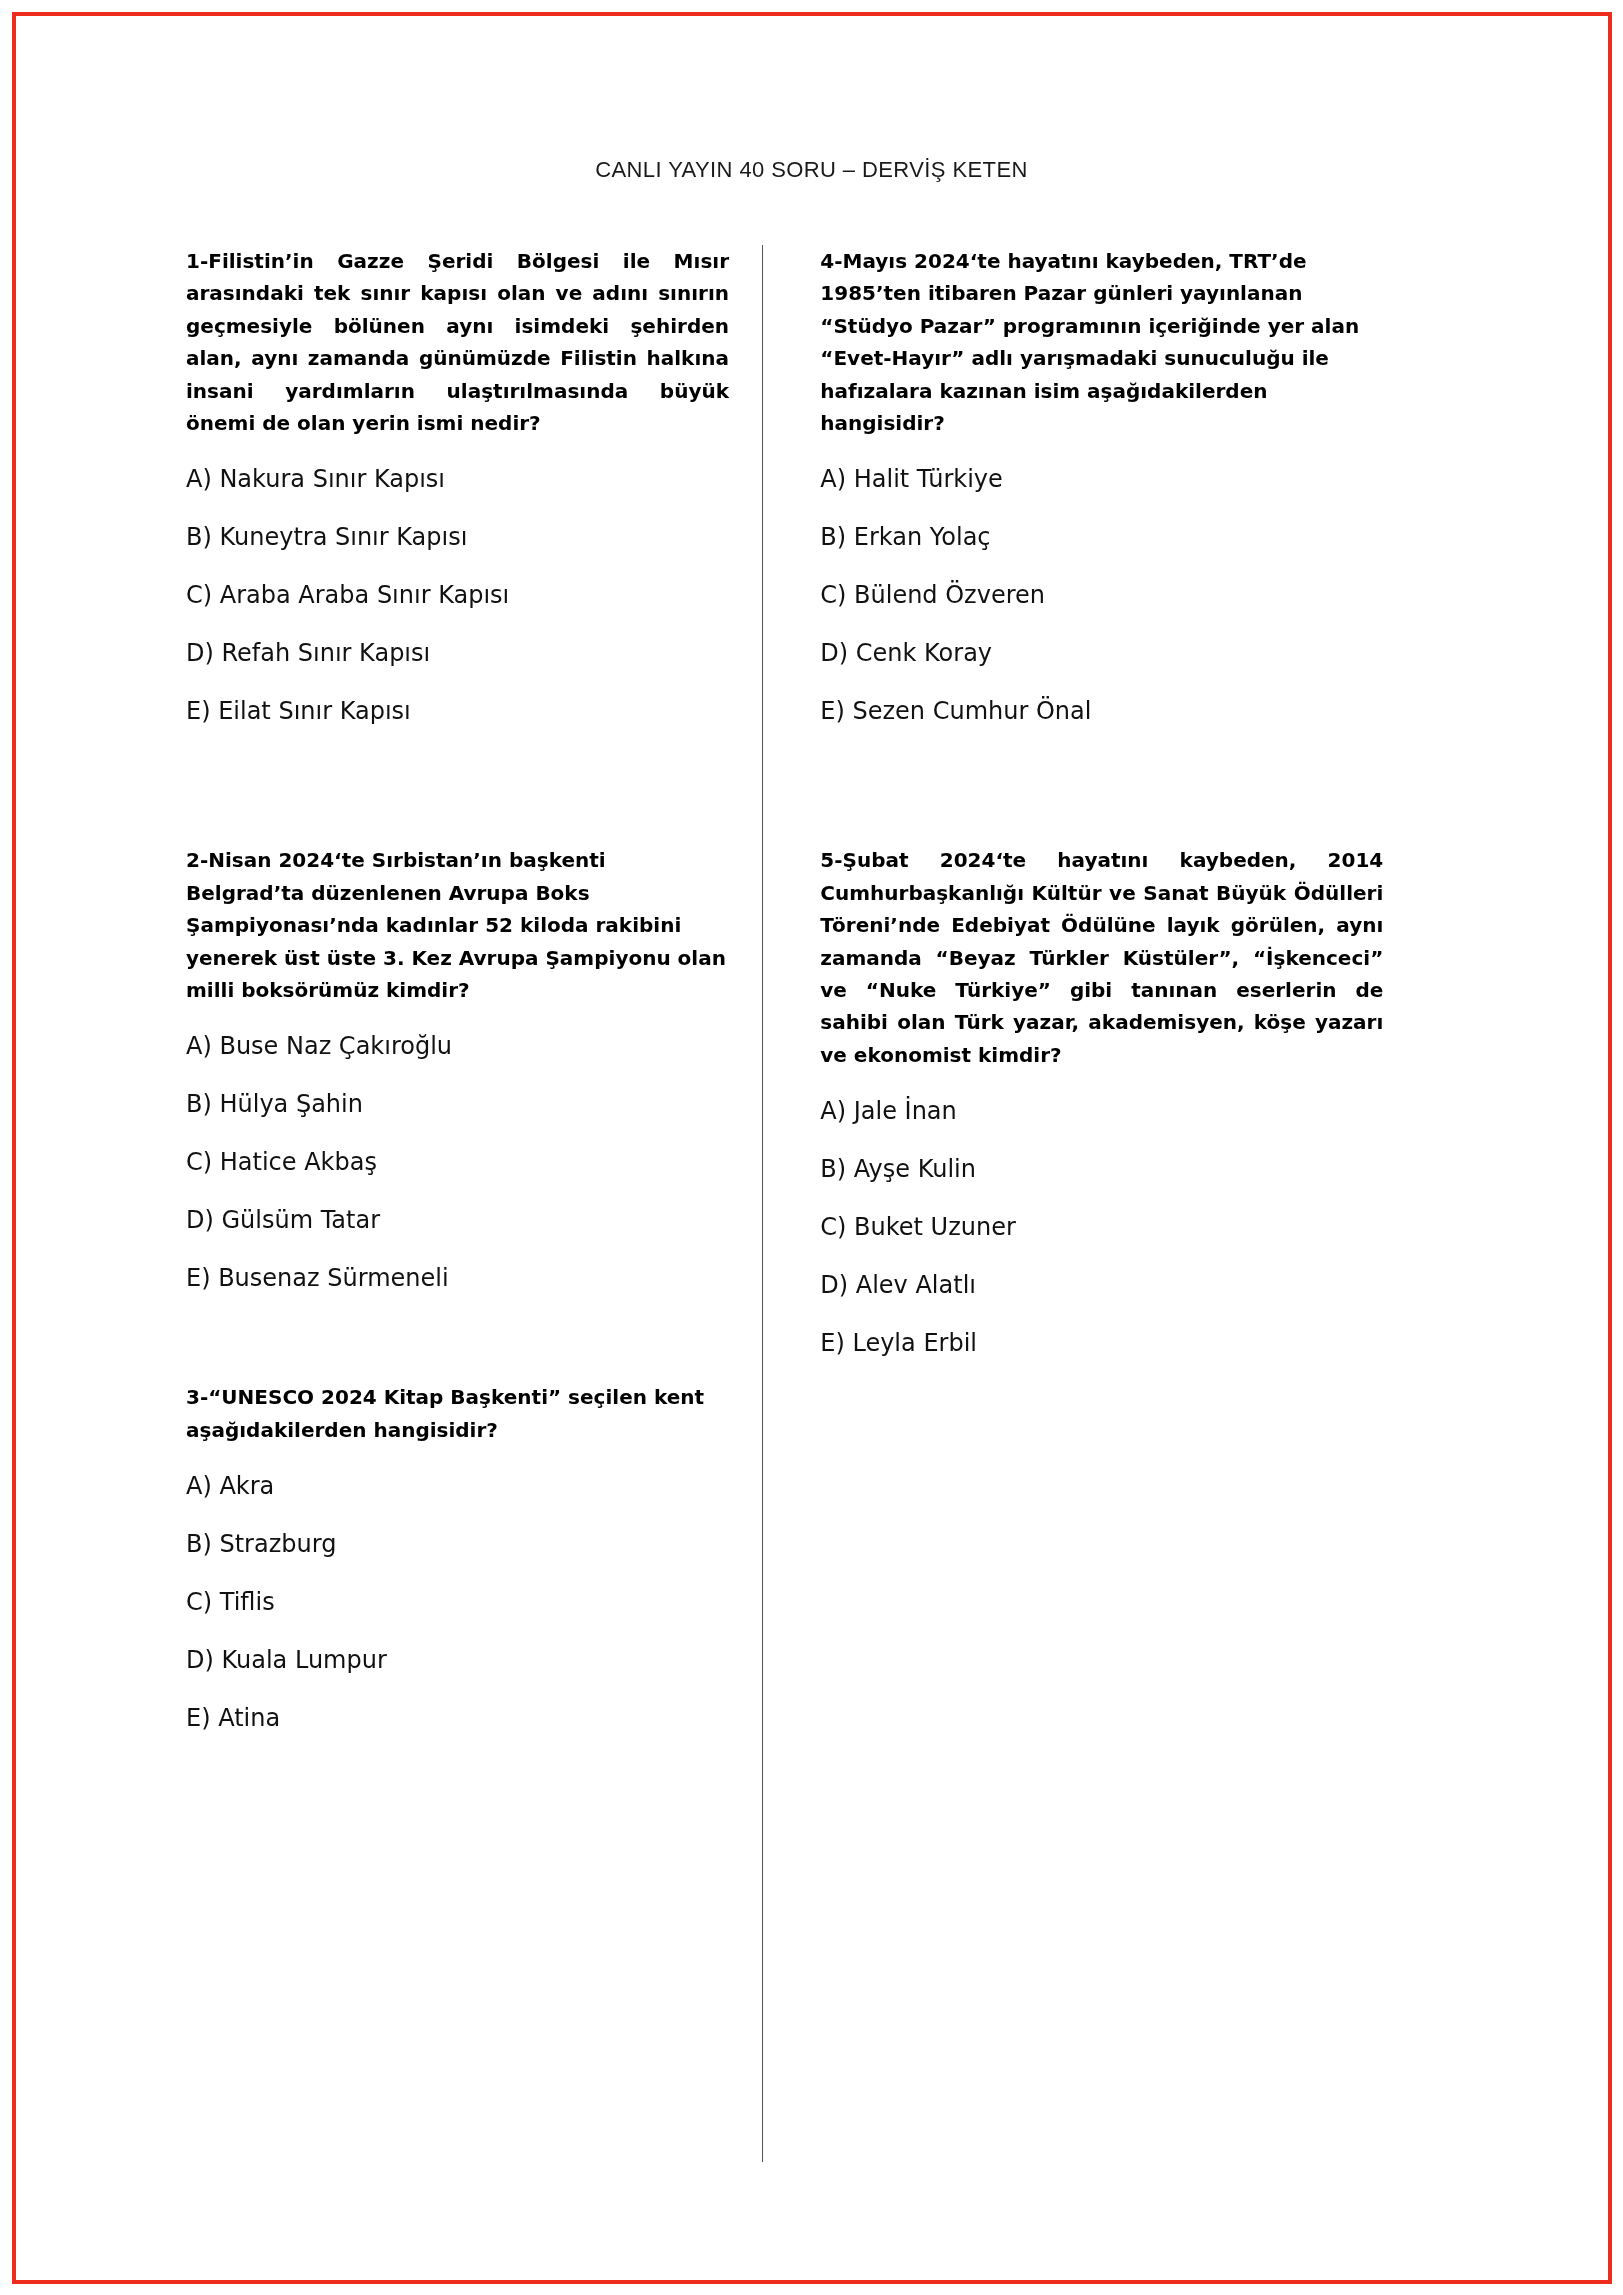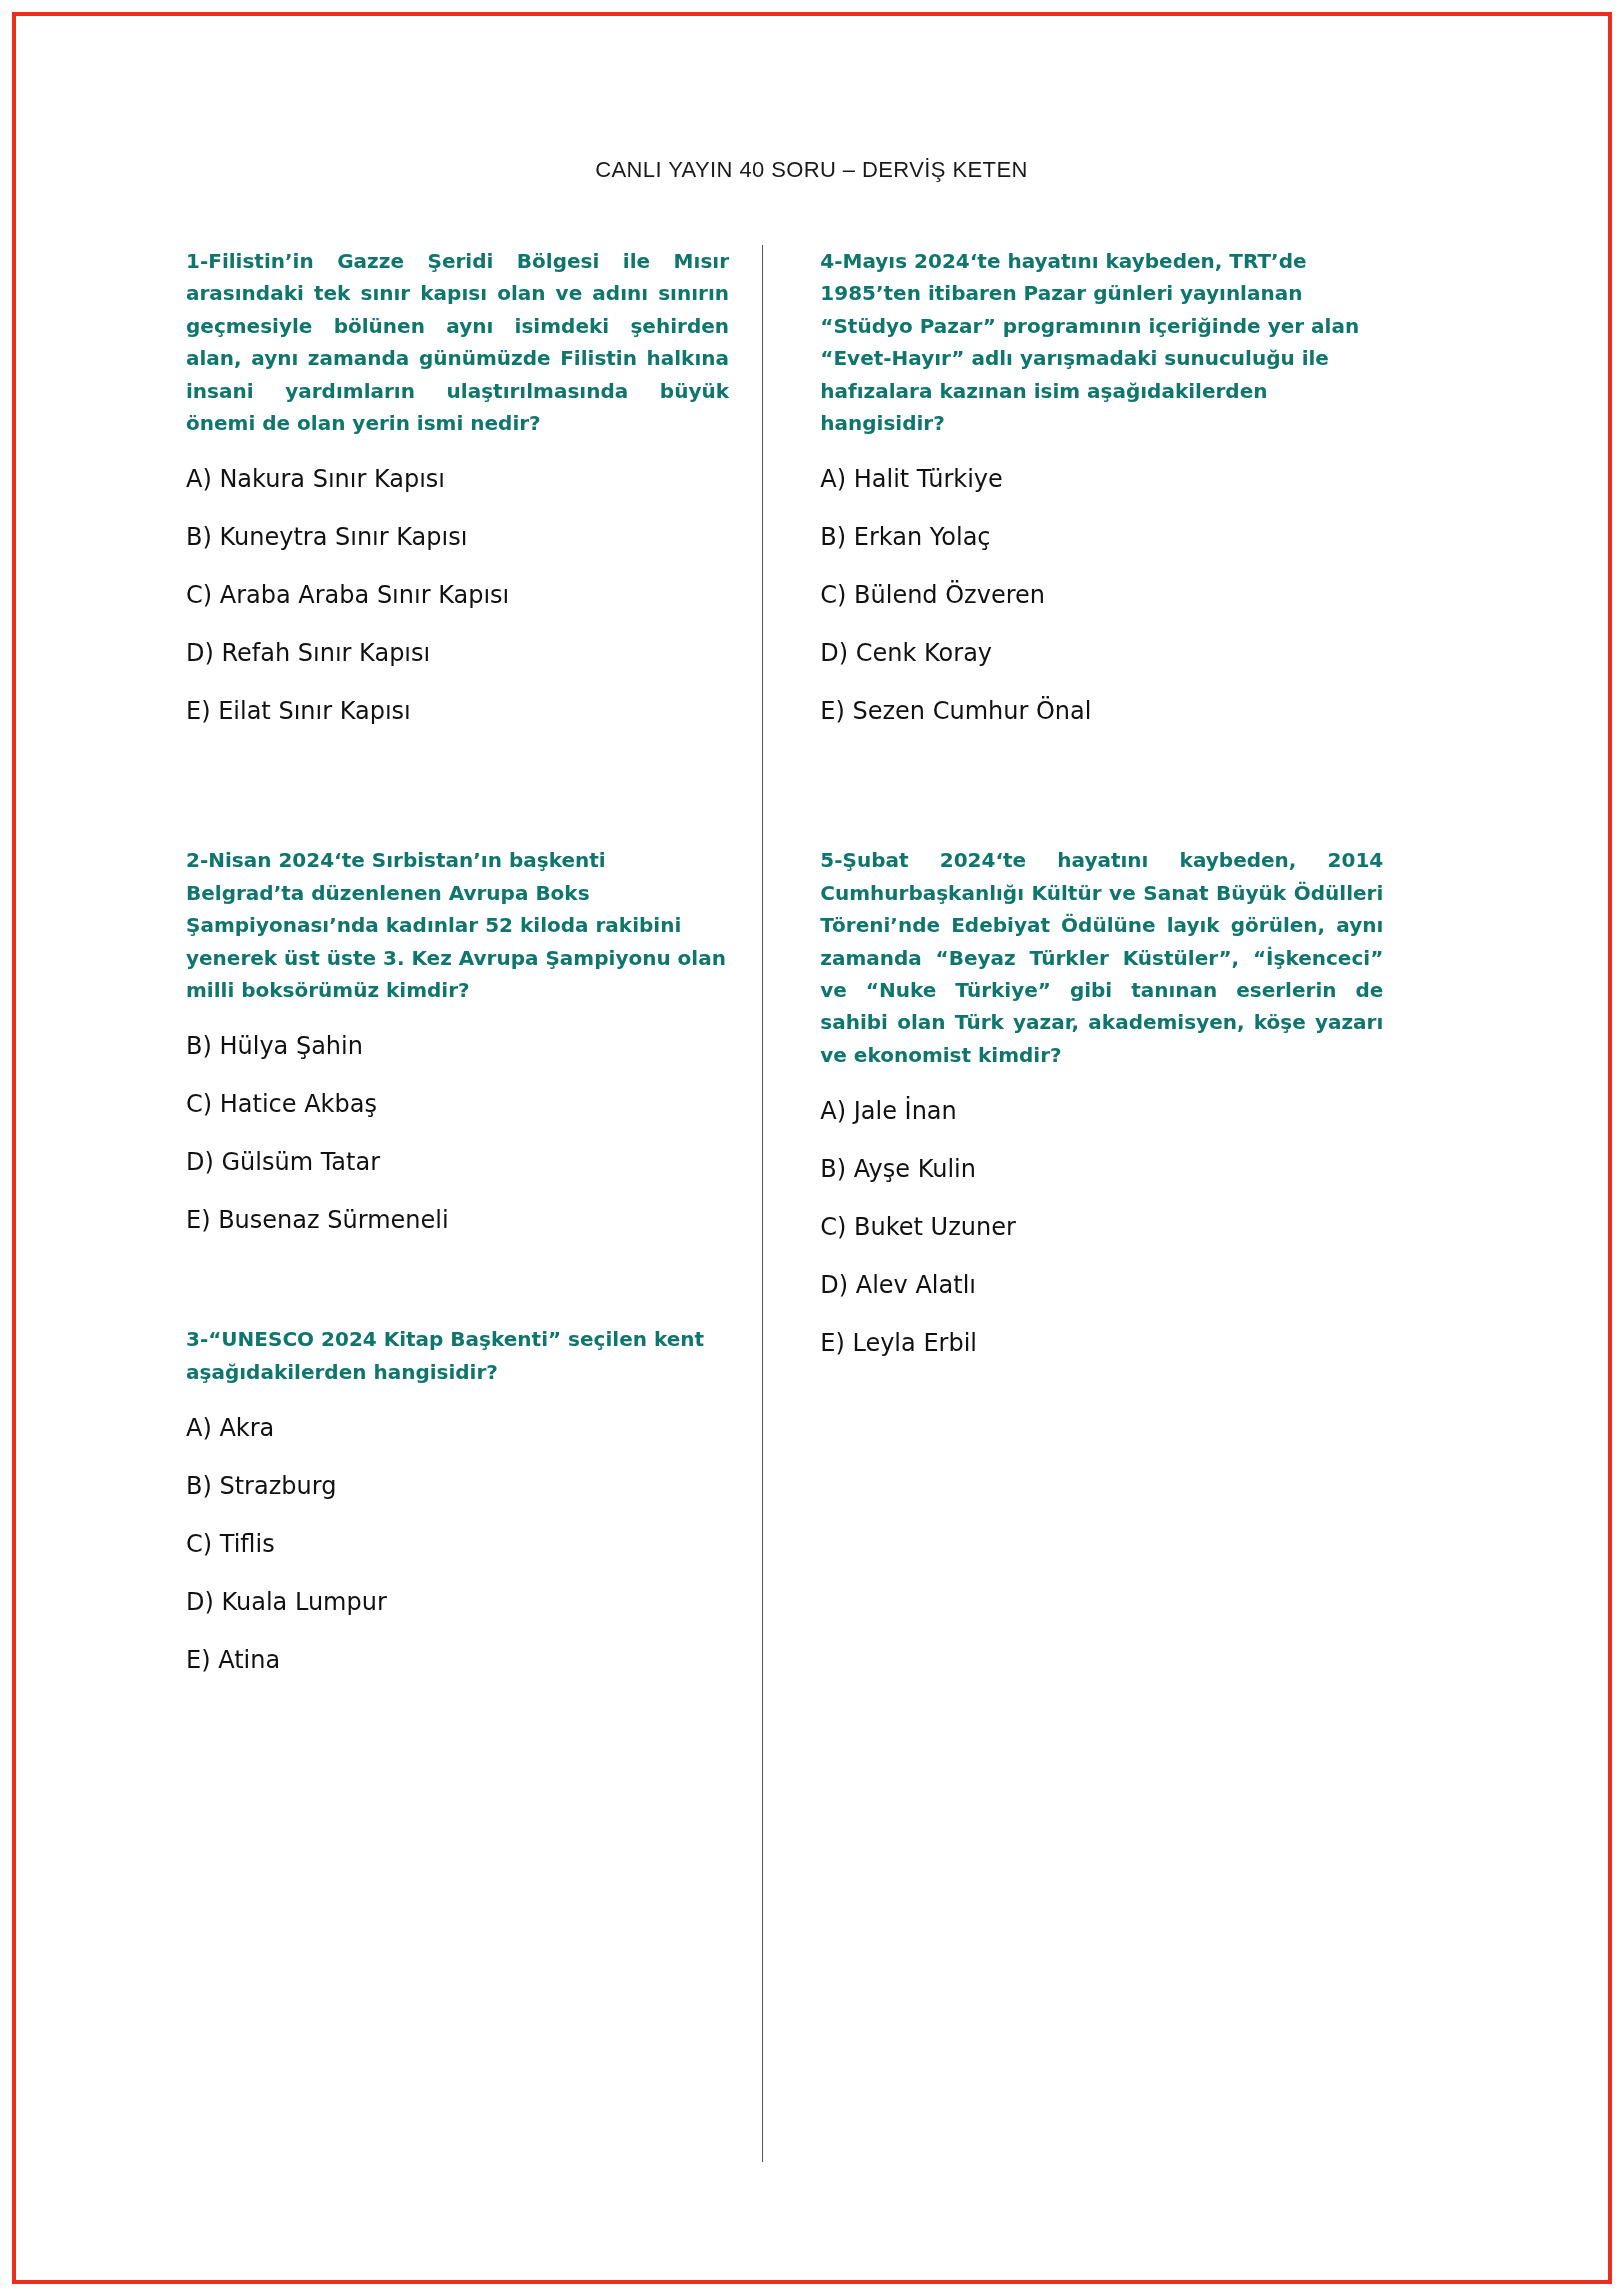--- a/index.html
+++ b/index.html
@@ -74,21 +74,21 @@
     padding-left: 13px;
   }
   .q-block {
     margin-bottom: 39px;
   }
   .q-text {
     font-family: "DejaVu Sans", sans-serif;
     font-weight: bold;
     font-size: 20px;
     line-height: 1.62;
-    color: #0f766e;
+    color: #000000;
     margin-bottom: 22px;
     text-align: left;
   }
   .q-text.justify {
     text-align: justify;
   }
   .opt {
     font-family: "DejaVu Sans", sans-serif;
     font-size: 24px;
     line-height: 1.5;
@@ -116,20 +116,21 @@
         <div class="opt">B) Kuneytra Sınır Kapısı</div>
         <div class="opt">C) Araba Araba Sınır Kapısı</div>
         <div class="opt">D) Refah Sınır Kapısı</div>
         <div class="opt">E) Eilat Sınır Kapısı</div>
       </div>
 
       <div class="gap-large"></div>
 
       <div class="q-block">
         <div class="q-text">2-Nisan 2024‘te Sırbistan’ın başkenti Belgrad’ta düzenlenen Avrupa Boks Şampiyonası’nda kadınlar 52 kiloda rakibini yenerek üst üste 3. Kez Avrupa Şampiyonu olan milli boksörümüz kimdir?</div>
+        <div class="opt">A) Buse Naz Çakıroğlu</div>
         <div class="opt">B) Hülya Şahin</div>
         <div class="opt">C) Hatice Akbaş</div>
         <div class="opt">D) Gülsüm Tatar</div>
         <div class="opt">E) Busenaz Sürmeneli</div>
       </div>
 
       <div class="gap-med"></div>
 
       <div class="q-block">
         <div class="q-text">3-“UNESCO 2024 Kitap Başkenti” seçilen kent aşağıdakilerden hangisidir?</div>

